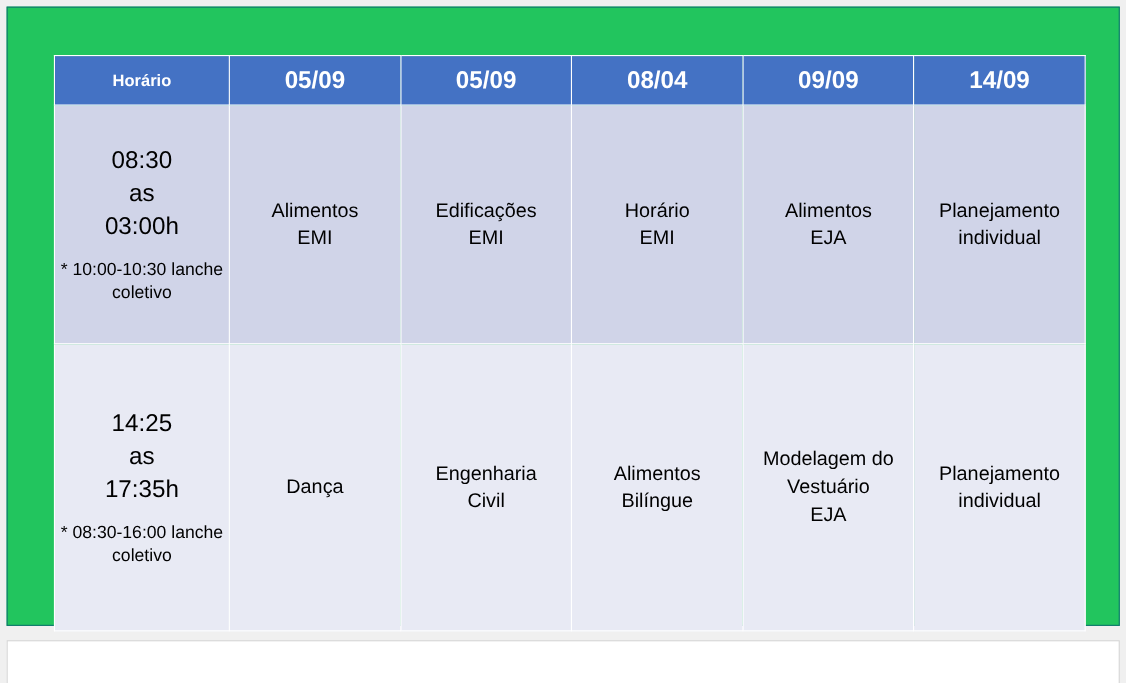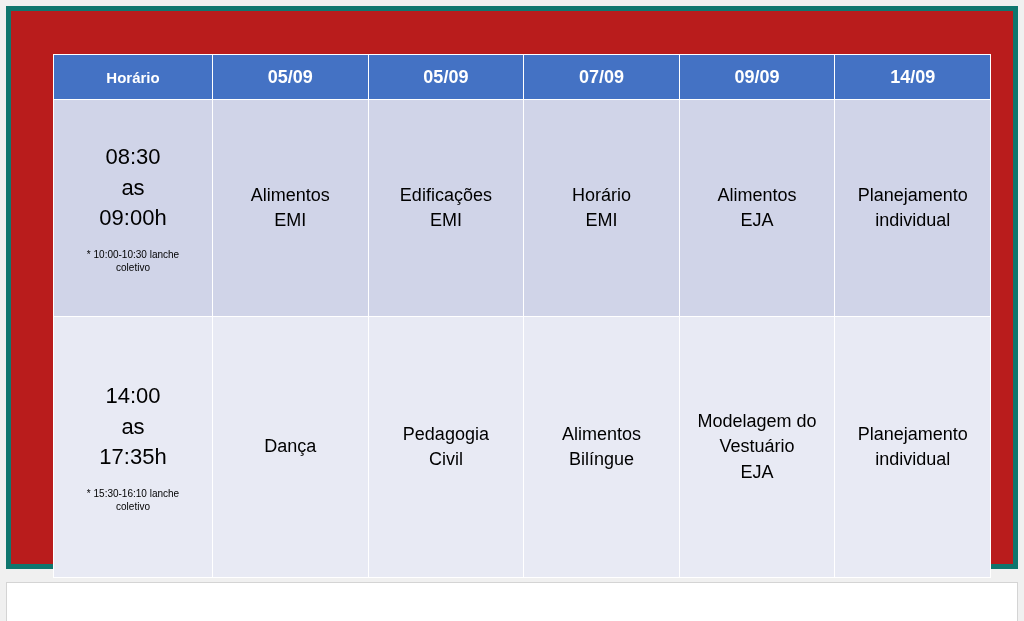--- a/index.html
+++ b/index.html
@@ -12,22 +12,22 @@
     background: #f0f0f0;
     font-family: "Liberation Sans", sans-serif;
     overflow: hidden;
   }
   .slide-frame {
     position: absolute;
     left: 6px;
     top: 6px;
     width: 1012px;
     height: 563px;
-    background: #b91c1c;
-    border: 5px solid #0f766e;
+    background: #22c55e;
+    border: 1px solid #0f766e;
     box-sizing: border-box;
   }
   .slide-frame-lower {
     position: absolute;
     left: 6px;
     top: 582px;
     width: 1012px;
     height: 60px;
     background: #ffffff;
     border: 1px solid #d4d4d4;
@@ -52,38 +52,38 @@
     background: #4472c4;
     color: #ffffff;
     height: 44px;
   }
   .th-horario {
     font-size: 15px;
     font-weight: bold;
     width: 158px;
   }
   .th-date {
-    font-size: 18px;
+    font-size: 22px;
     font-weight: bold;
   }
   .row-morning td {
     background: #d0d4e8;
     height: 216px;
   }
   .row-afternoon td {
     background: #e8eaf4;
     height: 260px;
   }
   .time-cell {
     font-size: 22px;
     color: #000000;
     line-height: 1.38;
   }
   .time-note {
-    font-size: 10px;
+    font-size: 16px;
     line-height: 1.3;
     margin-top: 14px;
     display: block;
   }
   .class-cell {
     font-size: 18px;
     color: #000000;
     line-height: 1.4;
   }
   .class-cell div {
@@ -93,31 +93,31 @@
 </head>
 <body>
 
 <div class="slide-frame">
   <table class="schedule-table">
     <thead>
       <tr>
         <th class="th-horario">Horário</th>
         <th class="th-date">05/09</th>
         <th class="th-date">05/09</th>
-        <th class="th-date">07/09</th>
+        <th class="th-date">08/04</th>
         <th class="th-date">09/09</th>
         <th class="th-date">14/09</th>
       </tr>
     </thead>
     <tbody>
       <tr class="row-morning">
         <td class="time-cell">
           <div>08:30</div>
           <div>as</div>
-          <div>09:00h</div>
+          <div>03:00h</div>
           <span class="time-note">* 10:00-10:30 lanche</span>
           <span class="time-note" style="margin-top:0;">coletivo</span>
         </td>
         <td class="class-cell">
           <div>Alimentos</div>
           <div>EMI</div>
         </td>
         <td class="class-cell">
           <div>Edificações</div>
           <div>EMI</div>
@@ -130,31 +130,31 @@
           <div>Alimentos</div>
           <div>EJA</div>
         </td>
         <td class="class-cell">
           <div>Planejamento</div>
           <div>individual</div>
         </td>
       </tr>
       <tr class="row-afternoon">
         <td class="time-cell">
-          <div>14:00</div>
+          <div>14:25</div>
           <div>as</div>
           <div>17:35h</div>
-          <span class="time-note">* 15:30-16:10 lanche</span>
+          <span class="time-note">* 08:30-16:00 lanche</span>
           <span class="time-note" style="margin-top:0;">coletivo</span>
         </td>
         <td class="class-cell">
           <div>Dança</div>
         </td>
         <td class="class-cell">
-          <div>Pedagogia</div>
+          <div>Engenharia</div>
           <div>Civil</div>
         </td>
         <td class="class-cell">
           <div>Alimentos</div>
           <div>Bilíngue</div>
         </td>
         <td class="class-cell">
           <div>Modelagem do</div>
           <div>Vestuário</div>
           <div>EJA</div>

